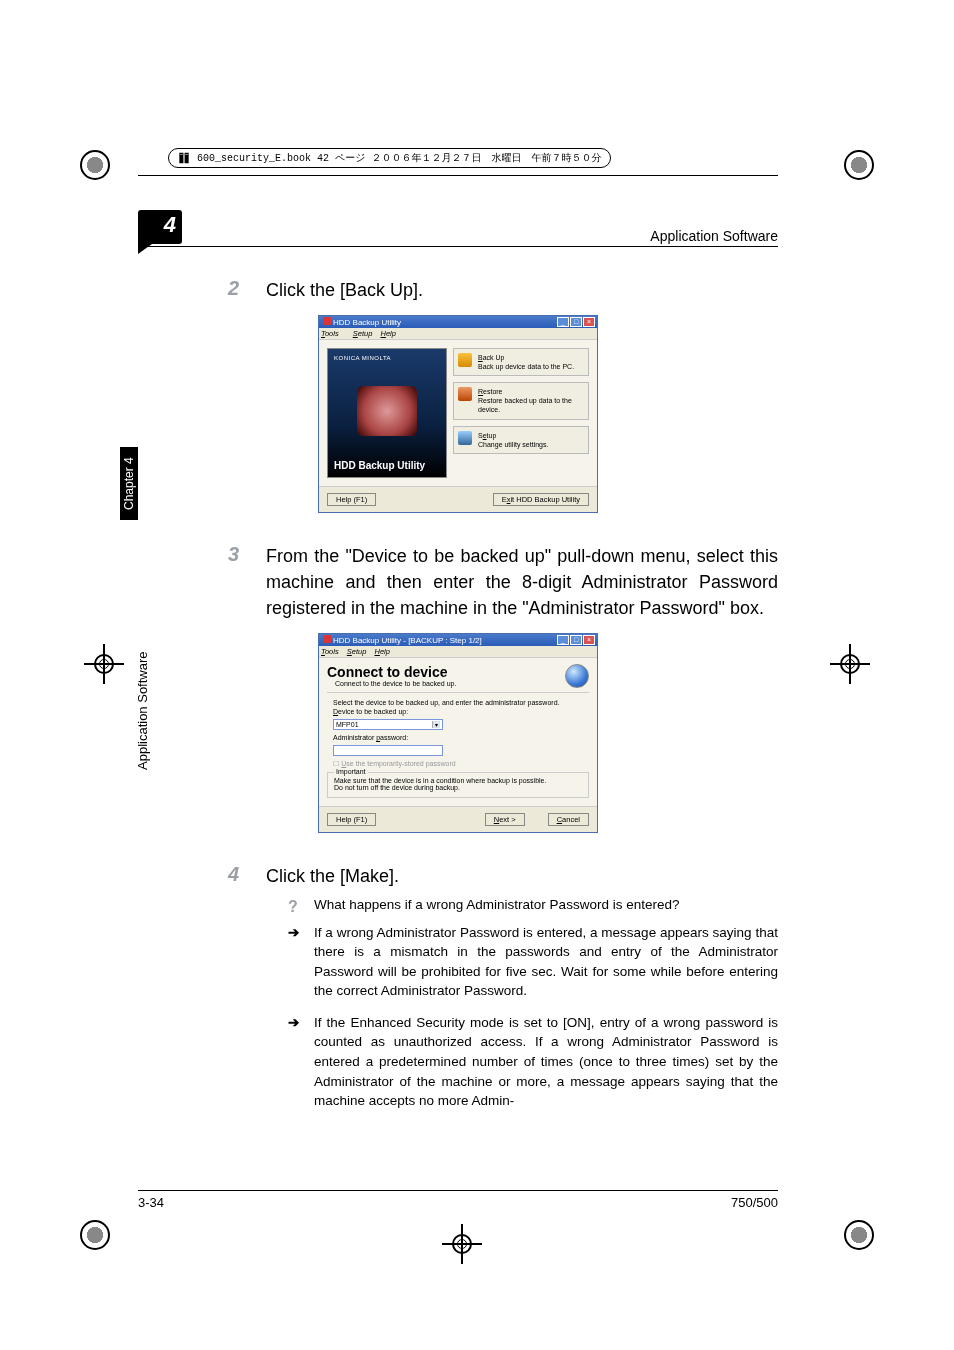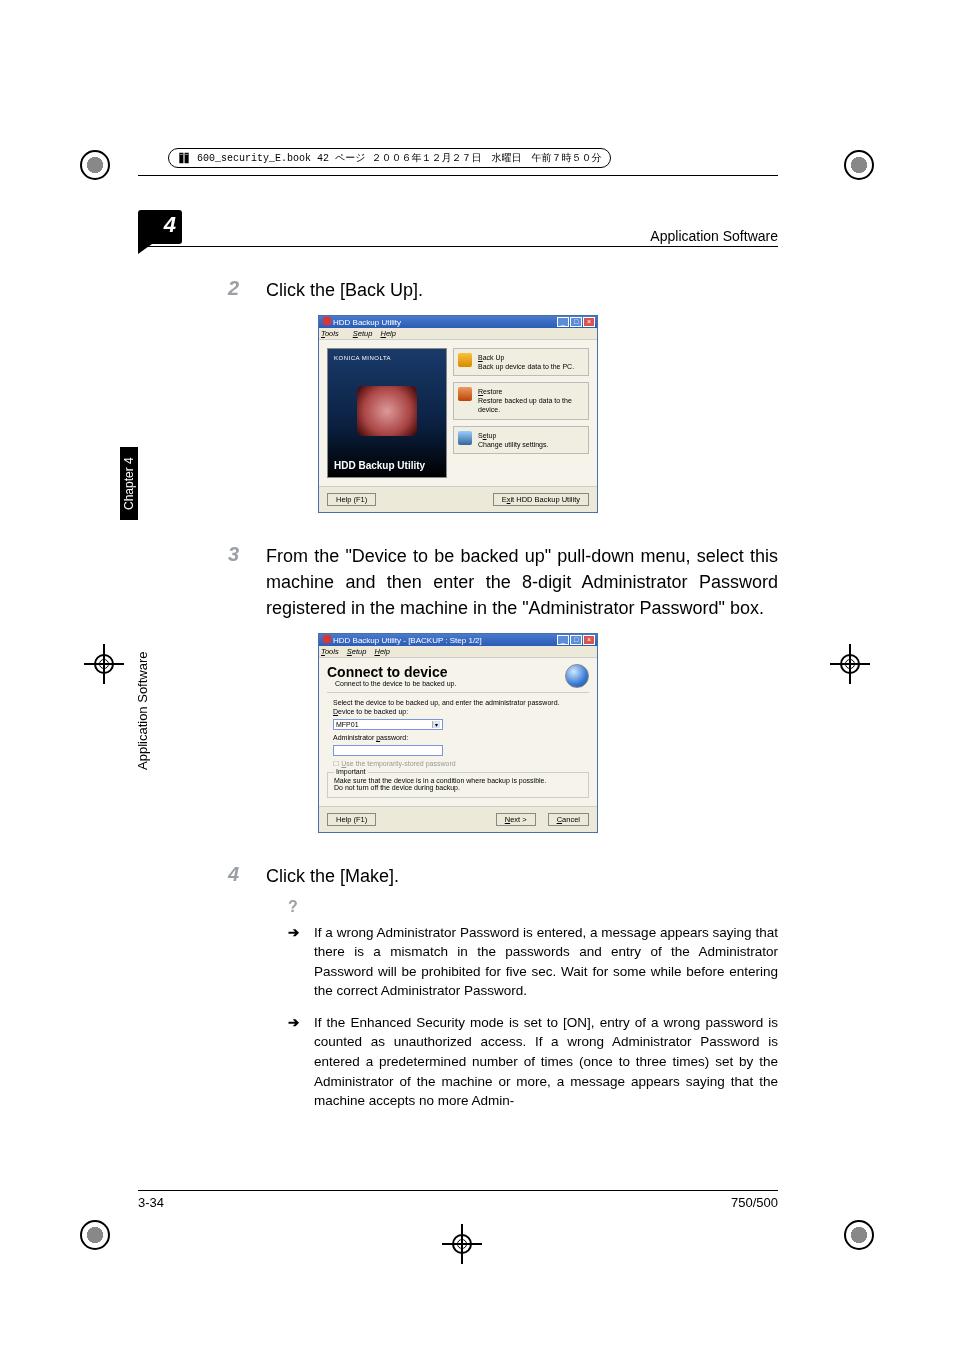--- a/index.html
+++ b/index.html
@@ -109,21 +109,21 @@
   .wiz-head-l b { font-size: 14px; }
   .globe { width: 24px; height: 24px; border-radius: 50%; background: radial-gradient(circle at 35% 30%, #cfe8ff, #3a7bd5 60%, #1a4a9a); border: 1px solid #888; }
   .field-row { margin: 2px 0 4px 6px; }
   .combo { border: 1px solid #7a96df; background: #fff; padding: 1px 2px; width: 110px; font-size: 7px; display: flex; justify-content: space-between; }
   .combo .dd { background: #dbe5f1; border-left: 1px solid #aaa; padding: 0 2px; font-size: 6px; }
   .textin { border: 1px solid #7a96df; background: #fff; height: 11px; width: 110px; }
   .chk-greyed { color: #999; margin: 4px 0 4px 6px; }
   .important { border: 1px solid #ccc; margin: 4px 0; padding: 4px 6px 6px; position: relative; }
   .important .lbl { position: absolute; top: -5px; left: 6px; background: #f5f3ea; padding: 0 2px; font-size: 7px; }
   .wiz-footer { display: flex; justify-content: space-between; padding: 6px 8px; border-top: 1px solid #ccc; }
-  .btn-group { display: flex; gap: 12px; }
+  .btn-group { display: flex; gap: 23px; }
 
   .qa-block { margin-left: 150px; margin-top: 6px; font-size: 13.5px; line-height: 1.45; text-align: justify; }
   .qa-line { display: flex; gap: 8px; }
   .qa-icon { min-width: 18px; font-size: 16px; color: #9aa0a6; font-weight: bold; }
   .arrow-icon { min-width: 18px; color: #000; font-weight: bold; }
   .side-tab {
     position: absolute; left: 120px; top: 520px;
     transform: rotate(-90deg); transform-origin: left top;
     background: #000; color: #fff; font-size: 12px; padding: 2px 10px;
   }
@@ -299,20 +299,21 @@
   </div>
 
   <div class="step-row">
     <div class="step-num">4</div>
     <div class="step-body">Click the [Make].</div>
   </div>
 
   <div class="qa-block">
     <div class="qa-line">
       <div class="qa-icon">?</div>
+      <div>What happens if a wrong Administrator Password is entered?</div>
     </div>
     <div class="qa-line" style="margin-top:4px;">
       <div class="arrow-icon">➔</div>
       <div>If a wrong Administrator Password is entered, a message appears saying that there is a mismatch in the passwords and entry of the Administrator Password will be prohibited for five sec. Wait for some while before entering the correct Administrator Password.</div>
     </div>
     <div class="qa-line" style="margin-top:12px;">
       <div class="arrow-icon">➔</div>
       <div>If the Enhanced Security mode is set to [ON], entry of a wrong password is counted as unauthorized access. If a wrong Administrator Password is entered a predetermined number of times (once to three times) set by the Administrator of the machine or more, a message appears saying that the machine accepts no more Admin-</div>
     </div>
   </div>

